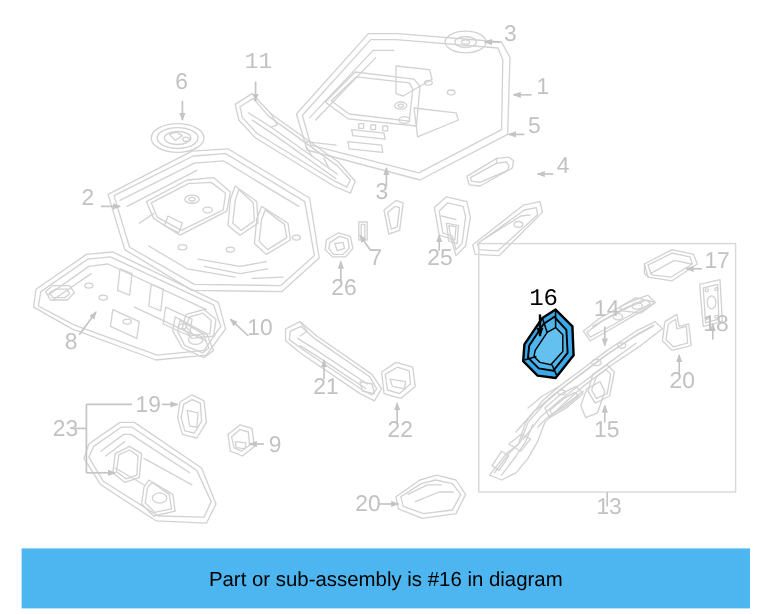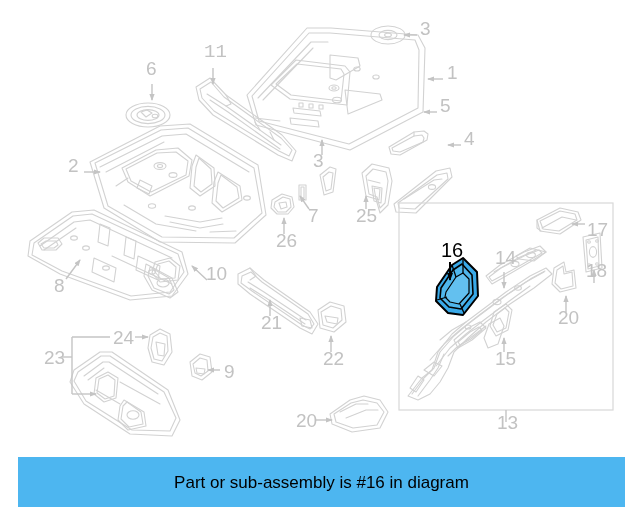--- a/index.html
+++ b/index.html
@@ -417,29 +417,29 @@
     <div class="callout-label" style="left:146px; top:59px;">6</div>
     <div class="callout-label" style="left:308px; top:206px;">7</div>
     <div class="callout-label" style="left:54px;  top:276px;">8</div>
     <div class="callout-label" style="left:224px; top:362px;">9</div>
     <div class="callout-label" style="left:206px; top:264px;">10</div>
     <div class="callout-label" style="left:204px; top:43px;font-family:Liberation Mono, monospace;">11</div>
     <div class="callout-label" style="left:313px; top:151px;">3</div>
     <div class="callout-label" style="left:497px; top:413px;">13</div>
     <div class="callout-label" style="left:495px; top:248px;">14</div>
     <div class="callout-label" style="left:495px; top:349px;">15</div>
-    <div class="callout-label highlight" style="left:441px; top:240px;">16</div>
-    <div class="callout-label" style="left:587px; top:220px;">17</div>
+    <div class="callout-label highlight" style="left:441px; top:240px;font-family:Liberation Mono, monospace;">16</div>
+    <div class="callout-label" style="left:587px; top:208px;">17</div>
     <div class="callout-label" style="left:586px; top:261px;">18</div>
     <div class="callout-label" style="left:558px; top:308px;">20</div>
     <div class="callout-label" style="left:296px; top:411px;">20</div>
     <div class="callout-label" style="left:261px; top:313px;">21</div>
     <div class="callout-label" style="left:323px; top:349px;">22</div>
     <div class="callout-label" style="left:44px;  top:348px;">23</div>
-    <div class="callout-label" style="left:113px; top:328px;">24</div>
+    <div class="callout-label" style="left:113px; top:328px;">19</div>
     <div class="callout-label" style="left:356px; top:206px;">25</div>
     <div class="callout-label" style="left:276px; top:231px;">26</div>
   </div>
 
   <div id="footer-banner">
     <div class="footer-line">Part or sub-assembly is #16 in diagram</div>
   </div>
 
 </div>
 

